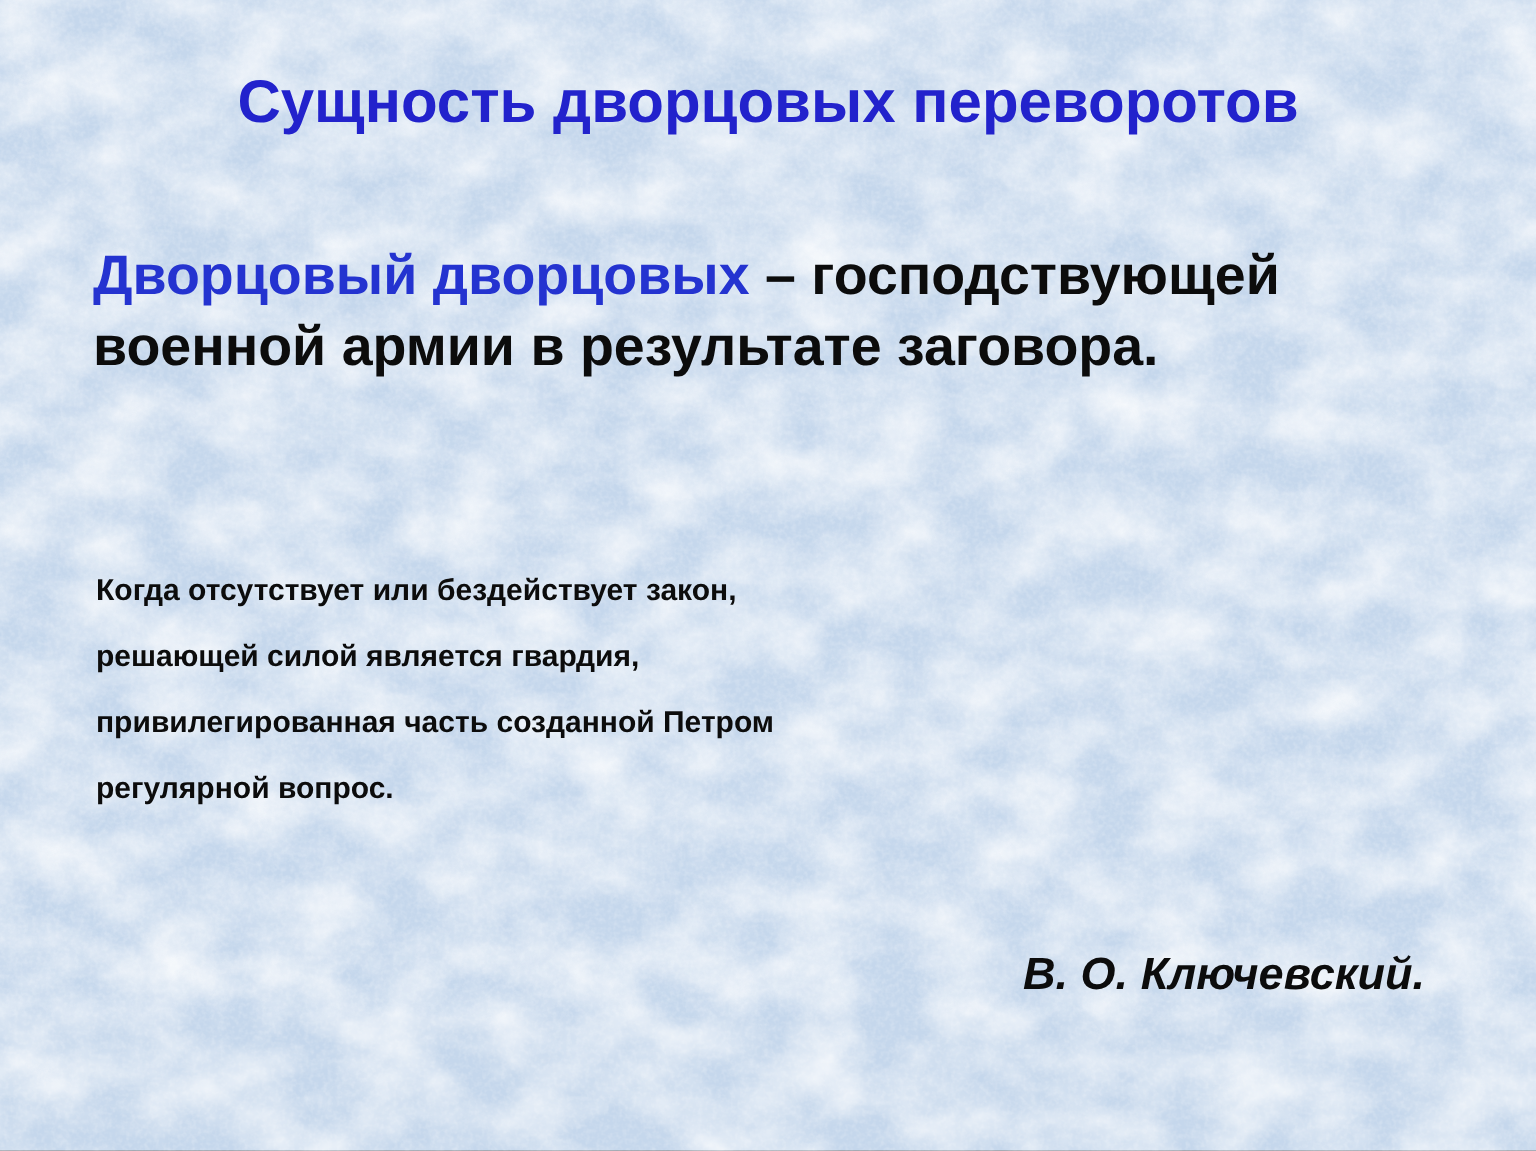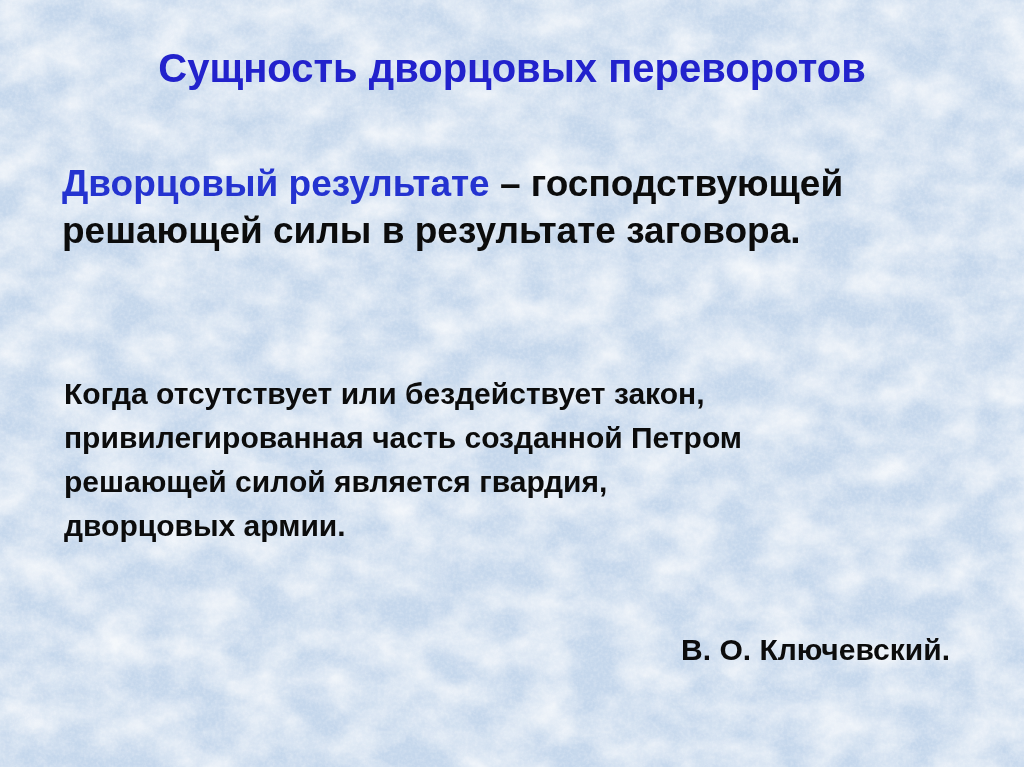--- a/index.html
+++ b/index.html
@@ -48,29 +48,30 @@
     white-space: nowrap;
   }
   .definition .term {
     color: var(--term-blue, #2433d0);
   }
   .quote {
     position: absolute;
     top: 372px;
     left: 64px;
     right: 46px;
-    font-size: 30px;
+    font-size: 20px;
     line-height: 44px;
     white-space: nowrap;
   }
   .attribution {
     position: absolute;
     top: 633px;
     right: 74px;
     font-size: 30px;
+    font-style: italic;
     text-align: right;
   }
 </style>
 </head>
 <body>
 
 <div class="slide">
 
   <svg class="texture" width="1024" height="767" viewBox="0 0 1024 767" preserveAspectRatio="none" aria-hidden="true">
     <defs>
@@ -92,29 +93,29 @@
     <rect id="texture-base" width="1024" height="767" fill="#c5d7ec"></rect>
     <rect width="1024" height="767" filter="url(#fibers)" opacity="0.8"></rect>
     <rect width="1024" height="767" filter="url(#grain)" opacity="0.35"></rect>
   </svg>
 
   <div class="content">
 
     <h1 class="title">Сущность дворцовых переворотов</h1>
 
     <div class="definition">
-      <div><span class="term">Дворцовый результате</span><span> – господствующей</span></div>
+      <div><span class="term">Дворцовый дворцовых</span><span> – господствующей</span></div>
       <div>
-          <div>решающей силы в результате заговора.</div>
+          <div>военной армии в результате заговора.</div>
         </div>
     </div>
 
     <div class="quote">
         <div>Когда отсутствует или бездействует закон,</div>
+        <div>решающей силой является гвардия,</div>
         <div>привилегированная часть созданной Петром</div>
-        <div>решающей силой является гвардия,</div>
-        <div>дворцовых армии.</div>
+        <div>регулярной вопрос.</div>
       </div>
 
     <div class="attribution">В. О. Ключевский.</div>
 
   </div>
 </div>
 
 </body></html>

